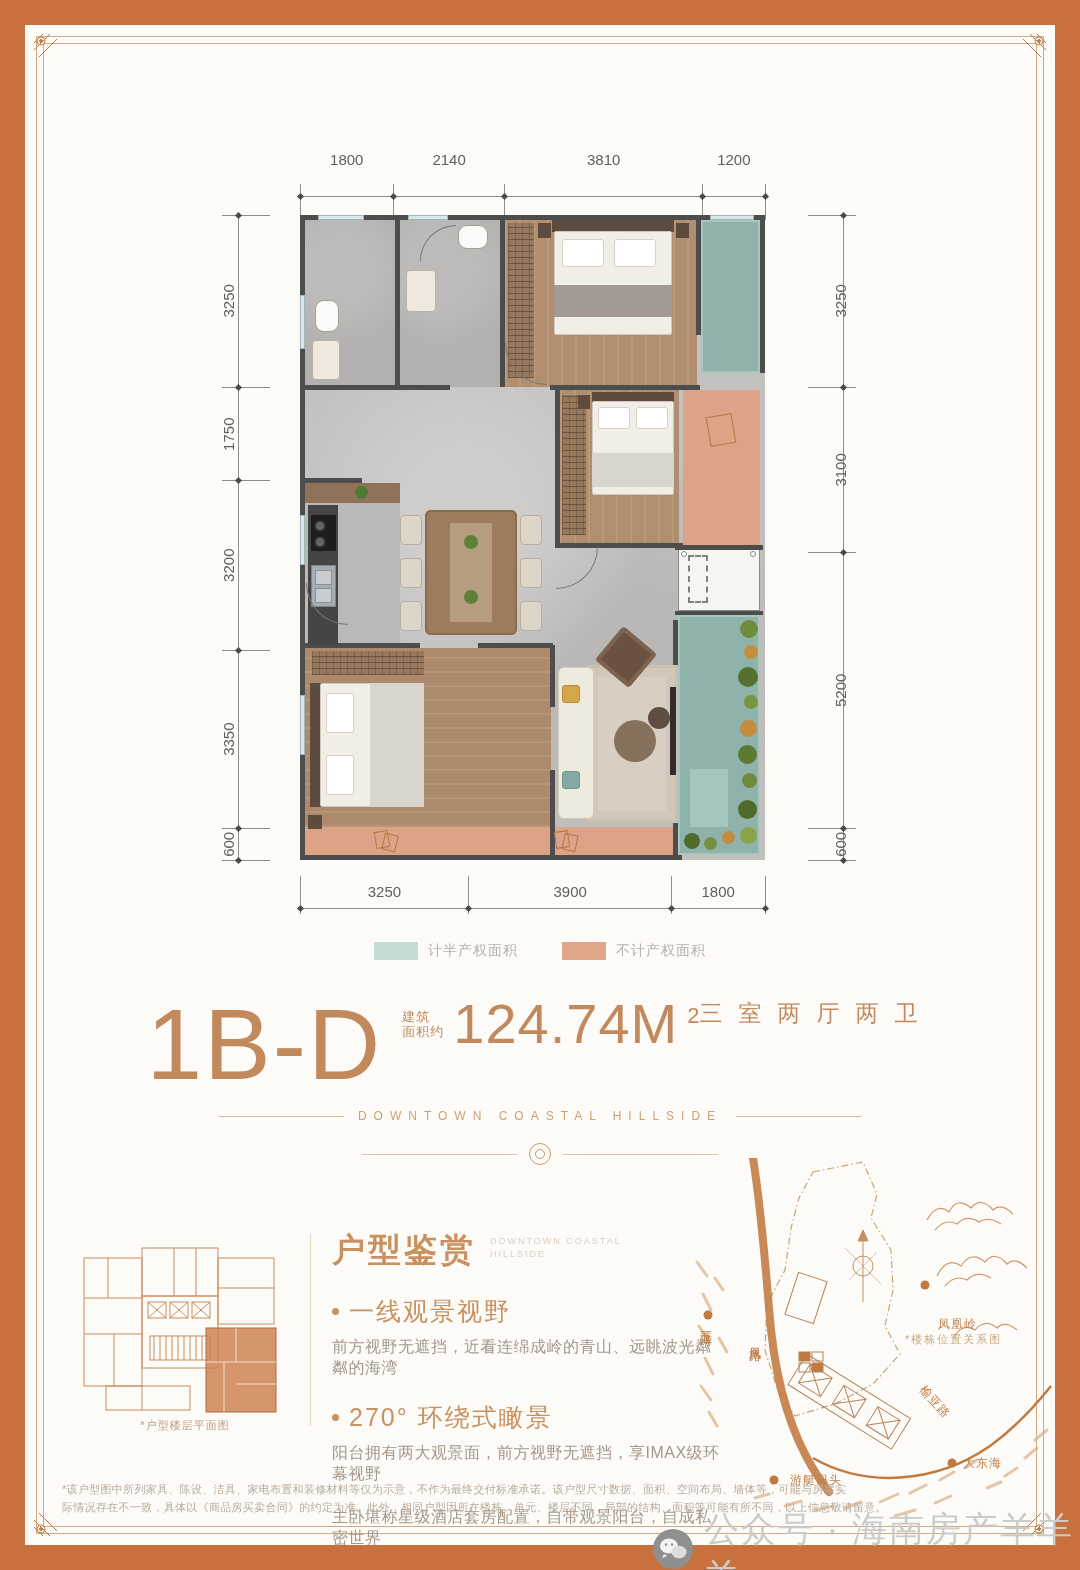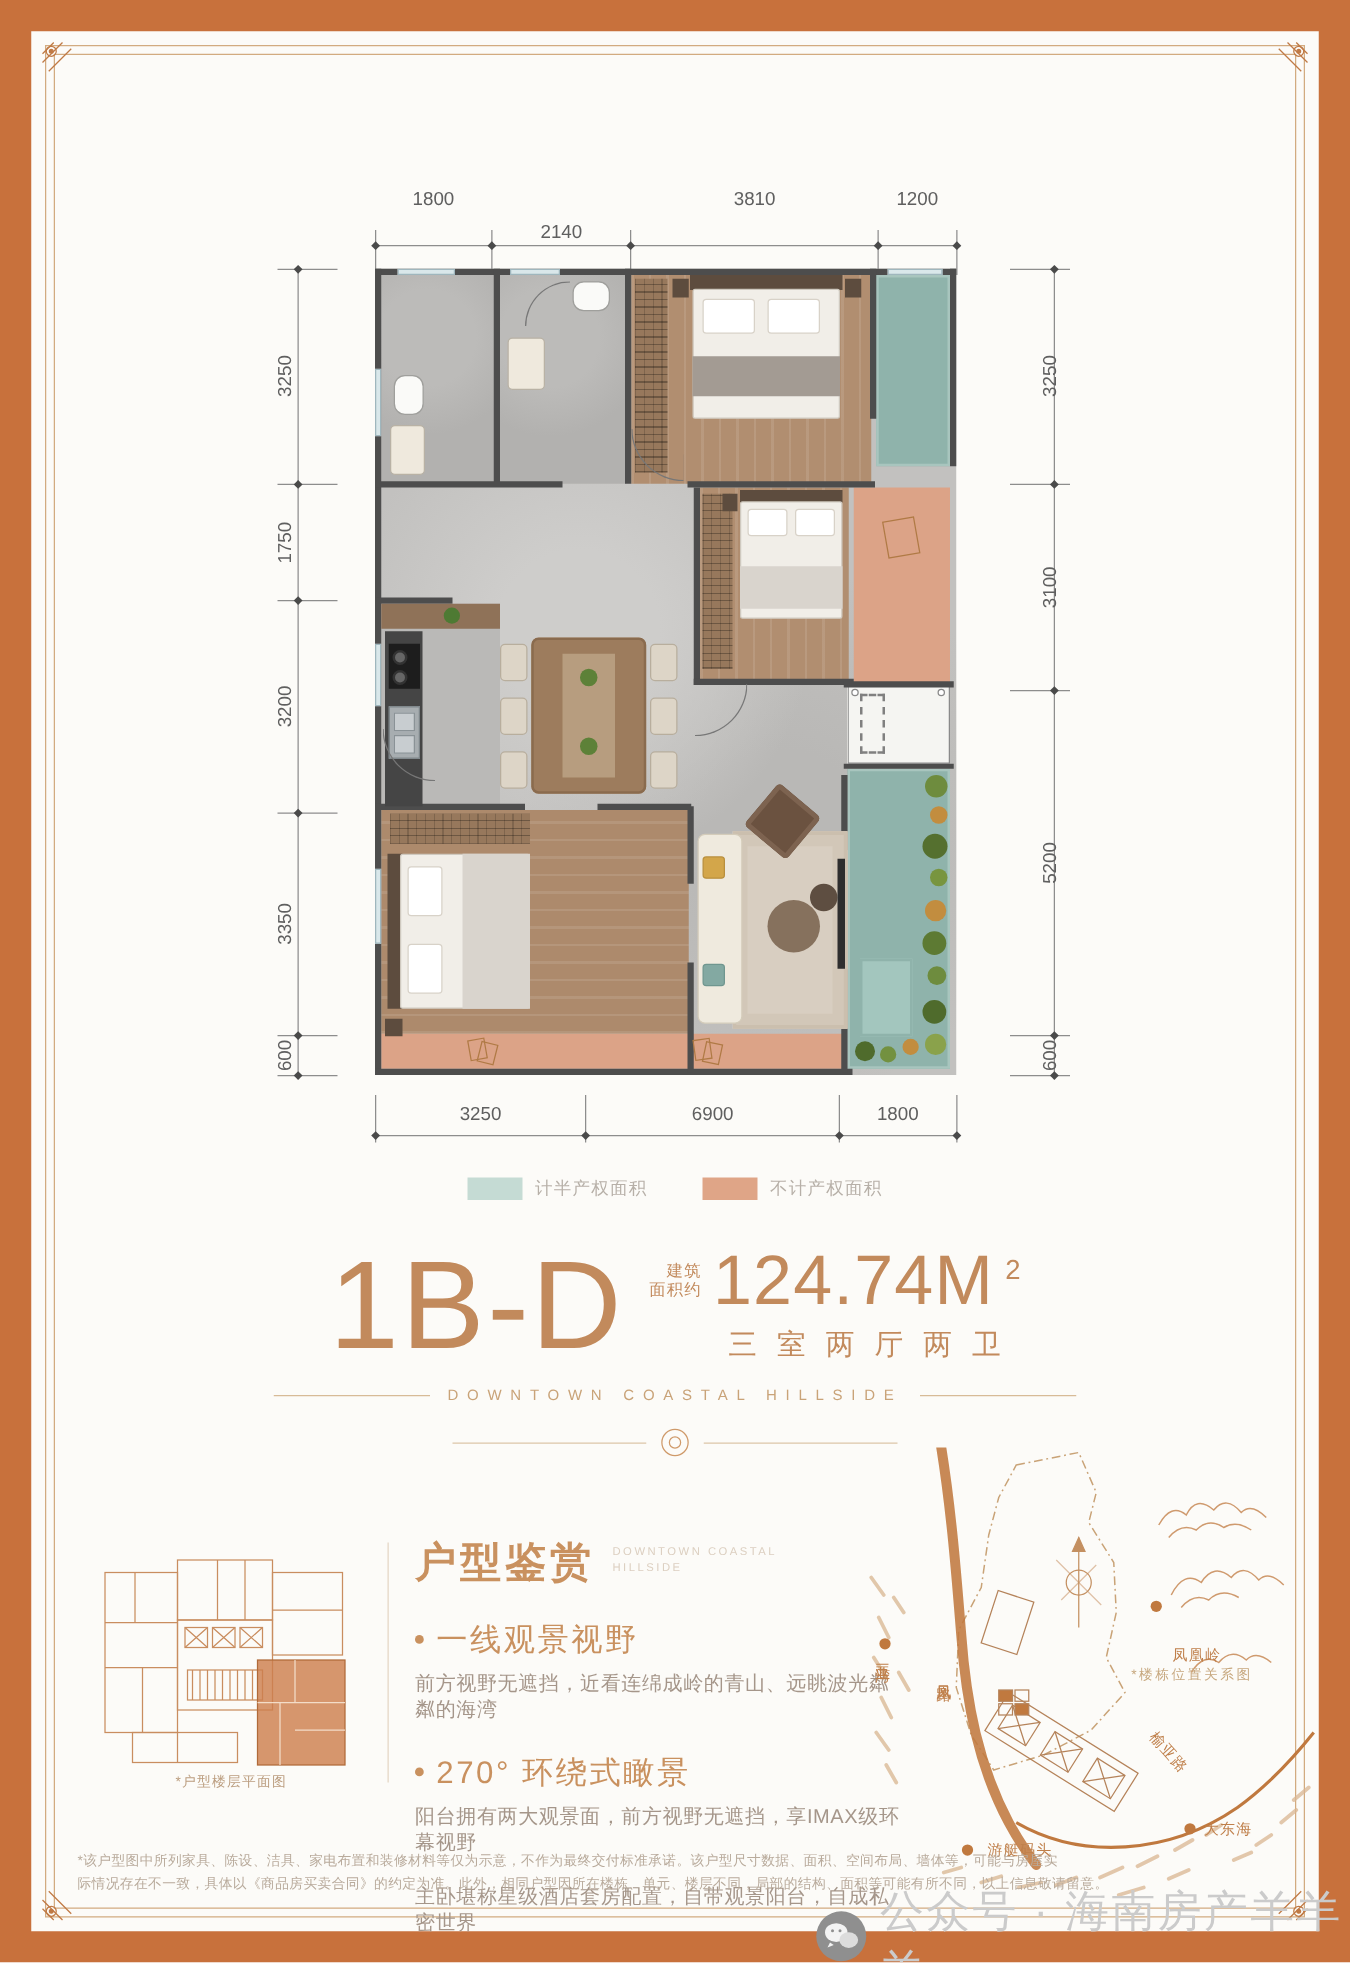--- a/index.html
+++ b/index.html
@@ -67,21 +67,21 @@
   
   .legend{position:absolute;left:0;right:0;top:942px;display:flex;justify-content:center;gap:44px;}
   .legend-item{display:flex;align-items:center;gap:10px;}
   .swatch{width:44px;height:18px;}
   .legend-label{font-size:14px;color:#b7b0a8;letter-spacing:1px;}
 
   
   .titleblk{position:absolute;left:0;right:0;top:993px;display:flex;flex-direction:column;align-items:center;color:#c28a5c;}
   .trow{display:flex;align-items:flex-start;gap:20px;}
   .code{font-size:100px;line-height:102px;letter-spacing:2px;font-weight:400;}
-  .tright{display:flex;flex-direction:column;text-align:right;}
+  .tright{display:flex;flex-direction:row;}
   .arearow{display:flex;align-items:flex-start;gap:9px;}
   .aprefix{font-size:13px;line-height:15px;margin-top:16px;letter-spacing:1px;}
   .aval{font-size:56px;line-height:62px;letter-spacing:1px;}
   .asup{font-size:22px;margin-top:10px;}
   .rooms{font-size:23px;letter-spacing:16px;margin-top:5px;}
   .tagline{display:flex;align-items:center;gap:14px;margin-top:14px;color:#c9a378;font-size:12px;letter-spacing:7px;}
   .tagline .ln{width:125px;height:1px;background:#d7bb97;}
 
   
   .orn{position:absolute;top:1143px;left:0;right:0;display:flex;align-items:center;justify-content:center;gap:12px;}
@@ -157,36 +157,36 @@
       <div class="dim-dot" style="left: -2.5px; top: 50px;"></div>
       <div class="dim-tick" style="left: 93.0196px; width: 1px; top: 40px; height: 36px;"></div>
       <div class="dim-dot" style="left: 91.0196px; top: 50px;"></div>
       <div class="dim-tick" style="left: 204.204px; width: 1px; top: 40px; height: 36px;"></div>
       <div class="dim-dot" style="left: 202.204px; top: 50px;"></div>
       <div class="dim-tick" style="left: 402.154px; width: 1px; top: 40px; height: 36px;"></div>
       <div class="dim-dot" style="left: 400.154px; top: 50px;"></div>
       <div class="dim-tick" style="left: 464.5px; width: 1px; top: 40px; height: 36px;"></div>
       <div class="dim-dot" style="left: 462.5px; top: 50px;"></div>
       <div class="dim-label" style="left: 0px; width: 93.5196px; top: 4px; height: 22px;">1800</div>
-      <div class="dim-label" style="left: 93.5196px; width: 111.184px; top: 4px; height: 22px; margin-top: 26px;">2140</div>
+      <div class="dim-label" style="left: 93.5196px; width: 111.184px; top: 4px; height: 22px;">2140</div>
       <div class="dim-label" style="left: 204.704px; width: 197.95px; top: 4px; height: 22px;">3810</div>
       <div class="dim-label" style="left: 402.654px; width: 62.3464px; top: 4px; height: 22px;">1200</div>
     </div>
   <div id="dims-bottom" class="dims" style="left:300px;top:868px;width:465px;height:56px;">
       <div class="dim-line" style="left: 0px; width: 465px; top: 40px; height: 1px;"></div>
       <div class="dim-tick" style="left: -0.5px; width: 1px; top: 8px; height: 38px;"></div>
       <div class="dim-dot" style="left: -2.5px; top: 38px;"></div>
       <div class="dim-tick" style="left: 168.355px; width: 1px; top: 8px; height: 38px;"></div>
       <div class="dim-dot" style="left: 166.355px; top: 38px;"></div>
       <div class="dim-tick" style="left: 370.98px; width: 1px; top: 8px; height: 38px;"></div>
       <div class="dim-dot" style="left: 368.98px; top: 38px;"></div>
       <div class="dim-tick" style="left: 464.5px; width: 1px; top: 8px; height: 38px;"></div>
       <div class="dim-dot" style="left: 462.5px; top: 38px;"></div>
       <div class="dim-label" style="left: 0px; width: 168.855px; top: 12px; height: 22px;">3250</div>
-      <div class="dim-label" style="left: 168.855px; width: 202.626px; top: 12px; height: 22px;">6900</div>
+      <div class="dim-label" style="left: 168.855px; width: 202.626px; top: 12px; height: 22px;">3900</div>
       <div class="dim-label" style="left: 371.48px; width: 93.5196px; top: 12px; height: 22px;">1800</div>
     </div>
   <div id="dims-left" class="dims" style="left:196px;top:215px;width:80px;height:645px;">
       <div class="dim-line" style="top: 0px; height: 645px; left: 42px; width: 1px;"></div>
       <div class="dim-tick" style="top: -0.5px; height: 1px; left: 26px; width: 48px;"></div>
       <div class="dim-dot" style="top: -2.5px; left: 40px;"></div>
       <div class="dim-tick" style="top: 172.031px; height: 1px; left: 26px; width: 48px;"></div>
       <div class="dim-dot" style="top: 170.031px; left: 40px;"></div>
       <div class="dim-tick" style="top: 264.932px; height: 1px; left: 26px; width: 48px;"></div>
       <div class="dim-dot" style="top: 262.932px; left: 40px;"></div>

